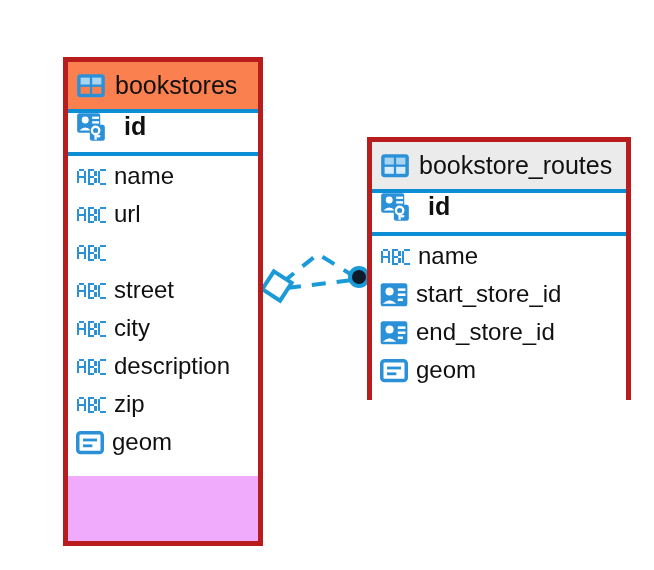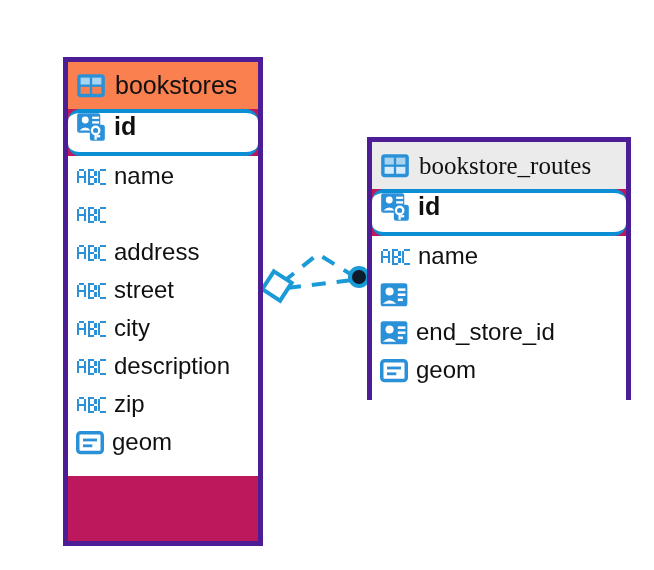--- a/index.html
+++ b/index.html
@@ -17,51 +17,50 @@
     position: relative;
     width: 654px;
     height: 570px;
     background: #ffffff;
   }
 
   
   .entity {
     position: absolute;
     box-sizing: border-box;
-    border: 5px solid #4c1d95;
-    background: #be185d;
+    border: 5px solid #b91c1c;
+    background: #f0abfc;
   }
   .entity-header {
     box-sizing: border-box;
     display: flex;
     align-items: center;
     height: 47px;
     padding: 0 6px 0 8px;
     gap: 9px;
   }
   .entity-header.accent { background: #fb8050; }
-  .entity-header.neutral { background: #ebebeb; font-family: Liberation Serif, serif; }
+  .entity-header.neutral { background: #ebebeb; }
   .entity-title {
     font-size: 25px;
     color: #101010;
     line-height: 1;
     white-space: nowrap;
   }
 
   .pk-section {
     box-sizing: border-box;
     border-top: 4px solid #0b8ed3;
     border-bottom: 4px solid #0b8ed3;
     padding: 0 6px 12px 8px;
     height: 47px;
     display: flex;
     align-items: center;
-    gap: 8px;
+    gap: 18px;
     background: #ffffff;
-    border-radius: 12px;
   }
   .pk-label {
     font-size: 25px;
     font-weight: bold;
     color: #101010;
     line-height: 1;
   }
 
   .fields {
     padding: 8px 6px 8px 8px;
@@ -174,65 +173,65 @@
                 <rect x="10" y="12" width="6" height="2"></rect>
               <rect x="21" y="0" width="5" height="2"></rect>
                 <rect x="19" y="2" width="2" height="10"></rect>
               <rect x="21" y="12" width="5" height="2"></rect>
             </g>
           </svg>
         </span>
         <span class="field-label">name</span>
       </div>
 
-
-      <div class="field-row">
-        <span class="icon icon-abc">
-          <svg viewBox="0 0 26 14" xmlns="http://www.w3.org/2000/svg" shape-rendering="crispEdges">
-            <g fill="#2a91d8">
-              <rect x="1" y="2" width="2" height="10"></rect>
-                <rect x="3" y="0" width="4" height="2"></rect>
-              <rect x="7" y="2" width="2" height="10"></rect>
-                <rect x="3" y="6" width="4" height="2"></rect>
-              <rect x="10" y="0" width="6" height="2"></rect>
-                <rect x="10" y="2" width="2" height="10"></rect>
-              <rect x="16" y="2" width="2" height="4"></rect>
-                <rect x="12" y="6" width="4" height="2"></rect>
-              <rect x="16" y="8" width="2" height="4"></rect>
-                <rect x="10" y="12" width="6" height="2"></rect>
-              <rect x="21" y="0" width="5" height="2"></rect>
-                <rect x="19" y="2" width="2" height="10"></rect>
-              <rect x="21" y="12" width="5" height="2"></rect>
-            </g>
-          </svg>
-        </span>
-      </div>
-
-      <div class="field-row">
-        <span class="icon icon-abc">
-          <svg viewBox="0 0 26 14" xmlns="http://www.w3.org/2000/svg" shape-rendering="crispEdges">
-            <g fill="#2a91d8">
-              <rect x="1" y="2" width="2" height="10"></rect>
-                <rect x="3" y="0" width="4" height="2"></rect>
-              <rect x="7" y="2" width="2" height="10"></rect>
-                <rect x="3" y="6" width="4" height="2"></rect>
-              <rect x="10" y="0" width="6" height="2"></rect>
-                <rect x="10" y="2" width="2" height="10"></rect>
-              <rect x="16" y="2" width="2" height="4"></rect>
-                <rect x="12" y="6" width="4" height="2"></rect>
-              <rect x="16" y="8" width="2" height="4"></rect>
-                <rect x="10" y="12" width="6" height="2"></rect>
-              <rect x="21" y="0" width="5" height="2"></rect>
-                <rect x="19" y="2" width="2" height="10"></rect>
-              <rect x="21" y="12" width="5" height="2"></rect>
-            </g>
-          </svg>
-        </span>
-        <span class="field-label">address</span>
-      </div>
+      <div class="field-row">
+        <span class="icon icon-abc">
+          <svg viewBox="0 0 26 14" xmlns="http://www.w3.org/2000/svg" shape-rendering="crispEdges">
+            <g fill="#2a91d8">
+              <rect x="1" y="2" width="2" height="10"></rect>
+                <rect x="3" y="0" width="4" height="2"></rect>
+              <rect x="7" y="2" width="2" height="10"></rect>
+                <rect x="3" y="6" width="4" height="2"></rect>
+              <rect x="10" y="0" width="6" height="2"></rect>
+                <rect x="10" y="2" width="2" height="10"></rect>
+              <rect x="16" y="2" width="2" height="4"></rect>
+                <rect x="12" y="6" width="4" height="2"></rect>
+              <rect x="16" y="8" width="2" height="4"></rect>
+                <rect x="10" y="12" width="6" height="2"></rect>
+              <rect x="21" y="0" width="5" height="2"></rect>
+                <rect x="19" y="2" width="2" height="10"></rect>
+              <rect x="21" y="12" width="5" height="2"></rect>
+            </g>
+          </svg>
+        </span>
+        <span class="field-label">url</span>
+      </div>
+
+      <div class="field-row">
+        <span class="icon icon-abc">
+          <svg viewBox="0 0 26 14" xmlns="http://www.w3.org/2000/svg" shape-rendering="crispEdges">
+            <g fill="#2a91d8">
+              <rect x="1" y="2" width="2" height="10"></rect>
+                <rect x="3" y="0" width="4" height="2"></rect>
+              <rect x="7" y="2" width="2" height="10"></rect>
+                <rect x="3" y="6" width="4" height="2"></rect>
+              <rect x="10" y="0" width="6" height="2"></rect>
+                <rect x="10" y="2" width="2" height="10"></rect>
+              <rect x="16" y="2" width="2" height="4"></rect>
+                <rect x="12" y="6" width="4" height="2"></rect>
+              <rect x="16" y="8" width="2" height="4"></rect>
+                <rect x="10" y="12" width="6" height="2"></rect>
+              <rect x="21" y="0" width="5" height="2"></rect>
+                <rect x="19" y="2" width="2" height="10"></rect>
+              <rect x="21" y="12" width="5" height="2"></rect>
+            </g>
+          </svg>
+        </span>
+      </div>
+
 
       <div class="field-row">
         <span class="icon icon-abc">
           <svg viewBox="0 0 26 14" xmlns="http://www.w3.org/2000/svg" shape-rendering="crispEdges">
             <g fill="#2a91d8">
               <rect x="1" y="2" width="2" height="10"></rect>
                 <rect x="3" y="0" width="4" height="2"></rect>
               <rect x="7" y="2" width="2" height="10"></rect>
                 <rect x="3" y="6" width="4" height="2"></rect>
               <rect x="10" y="0" width="6" height="2"></rect>
@@ -396,20 +395,21 @@
         <span class="icon icon-fk">
           <svg viewBox="0 0 22 20" xmlns="http://www.w3.org/2000/svg">
             <rect x="0.5" y="1" width="21" height="18" rx="2" fill="#2a91d8"></rect>
             <circle cx="7.5" cy="7.5" r="3.2" fill="#ffffff"></circle>
             <path d="M2.2 17 q5.3 -5.5 10.6 0 z" fill="#ffffff"></path>
             <rect x="14" y="5" width="6" height="2" fill="#ffffff"></rect>
             <rect x="14" y="9" width="6" height="2" fill="#ffffff"></rect>
             <rect x="14" y="13" width="4" height="2" fill="#ffffff"></rect>
           </svg>
         </span>
+        <span class="field-label">start_store_id</span>
       </div>
 
       <div class="field-row">
         <span class="icon icon-fk">
           <svg viewBox="0 0 22 20" xmlns="http://www.w3.org/2000/svg">
             <rect x="0.5" y="1" width="21" height="18" rx="2" fill="#2a91d8"></rect>
             <circle cx="7.5" cy="7.5" r="3.2" fill="#ffffff"></circle>
             <path d="M2.2 17 q5.3 -5.5 10.6 0 z" fill="#ffffff"></path>
             <rect x="14" y="5" width="6" height="2" fill="#ffffff"></rect>
             <rect x="14" y="9" width="6" height="2" fill="#ffffff"></rect>

